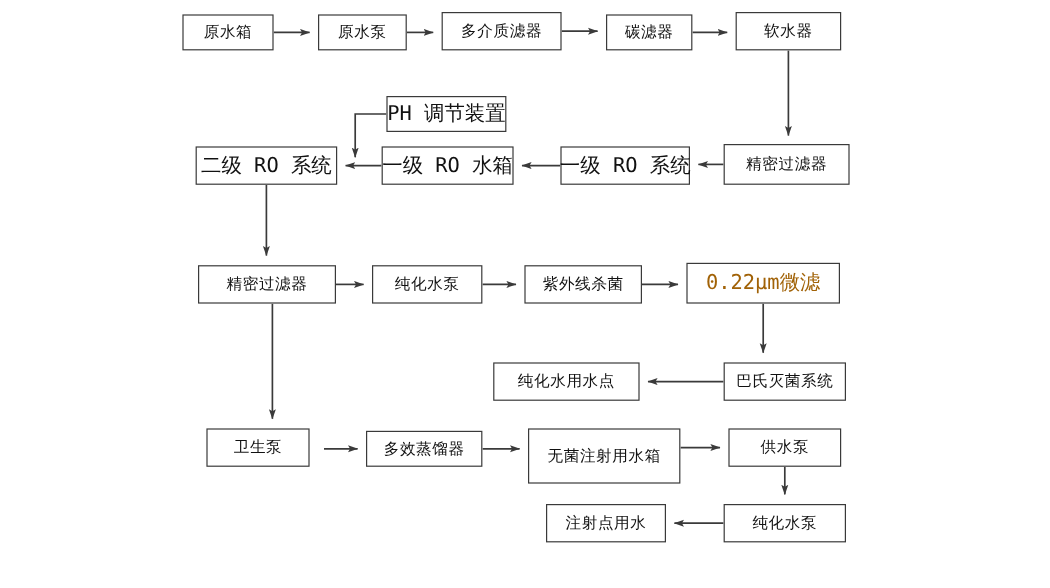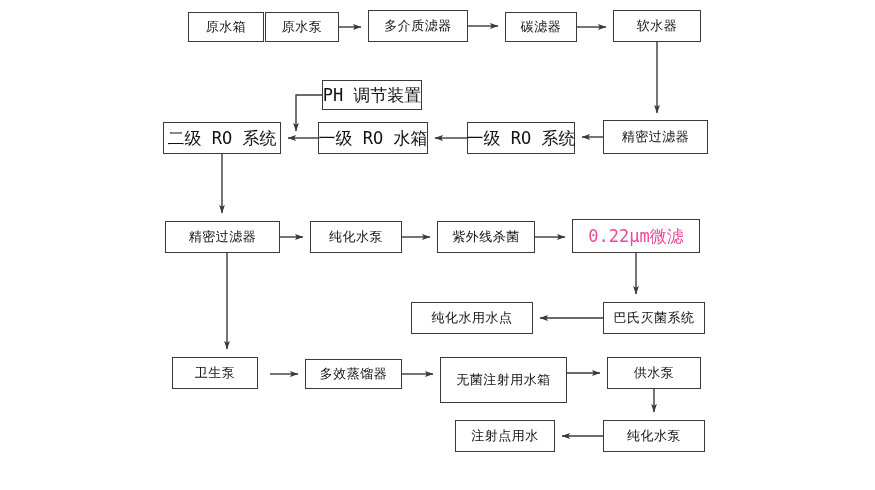--- a/index.html
+++ b/index.html
@@ -75,21 +75,21 @@
         <path d="M 227,253 L 227,349" fill="none" stroke="#3a3a3a" stroke-width="1.4" marker-end="url(#arrowhead)"></path>
         <path d="M 270,374 L 298,374" fill="none" stroke="#3a3a3a" stroke-width="1.4" marker-end="url(#arrowhead)"></path>
         <path d="M 402,374 L 433,374" fill="none" stroke="#3a3a3a" stroke-width="1.4" marker-end="url(#arrowhead)"></path>
         <path d="M 567,373 L 600,373" fill="none" stroke="#3a3a3a" stroke-width="1.4" marker-end="url(#arrowhead)"></path>
         <path d="M 654,389 L 654,412" fill="none" stroke="#3a3a3a" stroke-width="1.4" marker-end="url(#arrowhead)"></path>
         <path d="M 603,436 L 562,436" fill="none" stroke="#3a3a3a" stroke-width="1.4" marker-end="url(#arrowhead)"></path>
       </g>
   </svg>
 
   <div id="node-layer">
-      <div class="node-box" style="left: 152px; top: 12px; width: 76px; height: 30px; border-color: rgb(58, 58, 58); color: rgb(17, 17, 17); margin-left: 36px;">
+      <div class="node-box" style="left: 152px; top: 12px; width: 76px; height: 30px; border-color: rgb(58, 58, 58); color: rgb(17, 17, 17);">
         <span>原水箱</span>
       </div>
       <div class="node-box" style="left: 265px; top: 12px; width: 74px; height: 30px; border-color: rgb(58, 58, 58); color: rgb(17, 17, 17);">
         <span>原水泵</span>
       </div>
       <div class="node-box" style="left: 368px; top: 10px; width: 100px; height: 32px; border-color: rgb(58, 58, 58); color: rgb(17, 17, 17);">
         <span>多介质滤器</span>
       </div>
       <div class="node-box" style="left: 505px; top: 12px; width: 72px; height: 30px; border-color: rgb(58, 58, 58); color: rgb(17, 17, 17);">
         <span>碳滤器</span>
@@ -114,21 +114,21 @@
       </div>
       <div class="node-box" style="left: 165px; top: 221px; width: 115px; height: 32px; border-color: rgb(58, 58, 58); color: rgb(17, 17, 17);">
         <span>精密过滤器</span>
       </div>
       <div class="node-box" style="left: 310px; top: 221px; width: 92px; height: 32px; border-color: rgb(58, 58, 58); color: rgb(17, 17, 17);">
         <span>纯化水泵</span>
       </div>
       <div class="node-box" style="left: 437px; top: 221px; width: 98px; height: 32px; border-color: rgb(58, 58, 58); color: rgb(17, 17, 17);">
         <span>紫外线杀菌</span>
       </div>
-      <div class="node-box mono-mix" style="left: 572px; top: 219px; width: 128px; height: 34px; border-color: rgb(58, 58, 58); color: #ec4899;">
+      <div class="node-box mono-mix" style="left: 572px; top: 219px; width: 128px; height: 34px; border-color: rgb(58, 58, 58); color: #a16207;">
         <span>0.22μm微滤</span>
       </div>
       <div class="node-box" style="left: 411px; top: 302px; width: 122px; height: 32px; border-color: rgb(58, 58, 58); color: rgb(17, 17, 17);">
         <span>纯化水用水点</span>
       </div>
       <div class="node-box" style="left: 603px; top: 302px; width: 102px; height: 32px; border-color: rgb(58, 58, 58); color: rgb(17, 17, 17);">
         <span>巴氏灭菌系统</span>
       </div>
       <div class="node-box" style="left: 172px; top: 357px; width: 86px; height: 32px; border-color: rgb(58, 58, 58); color: rgb(17, 17, 17);">
         <span>卫生泵</span>

